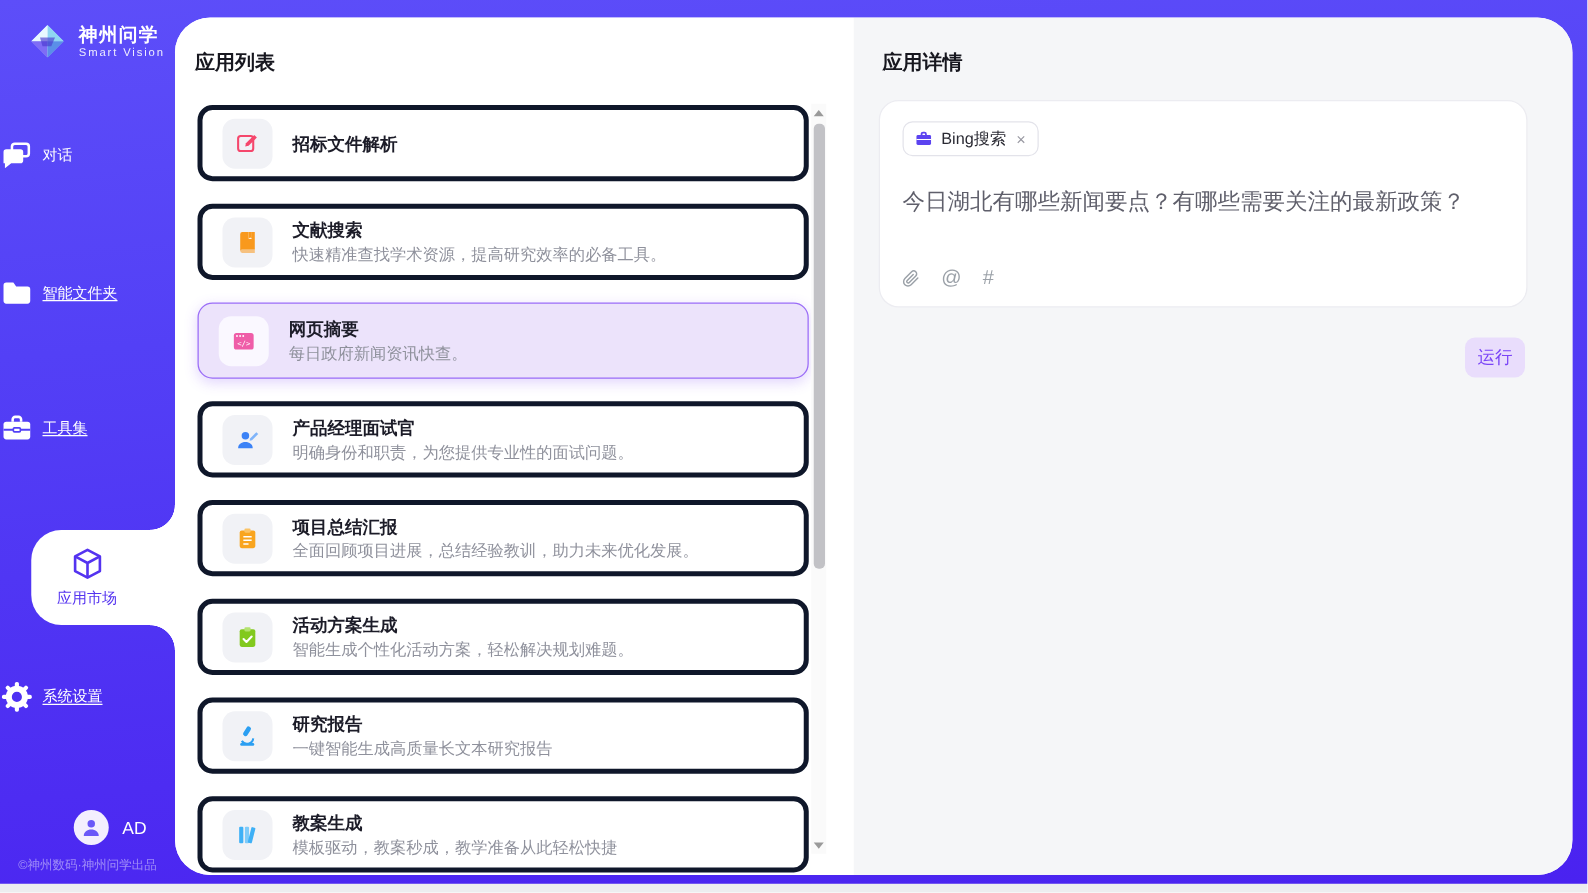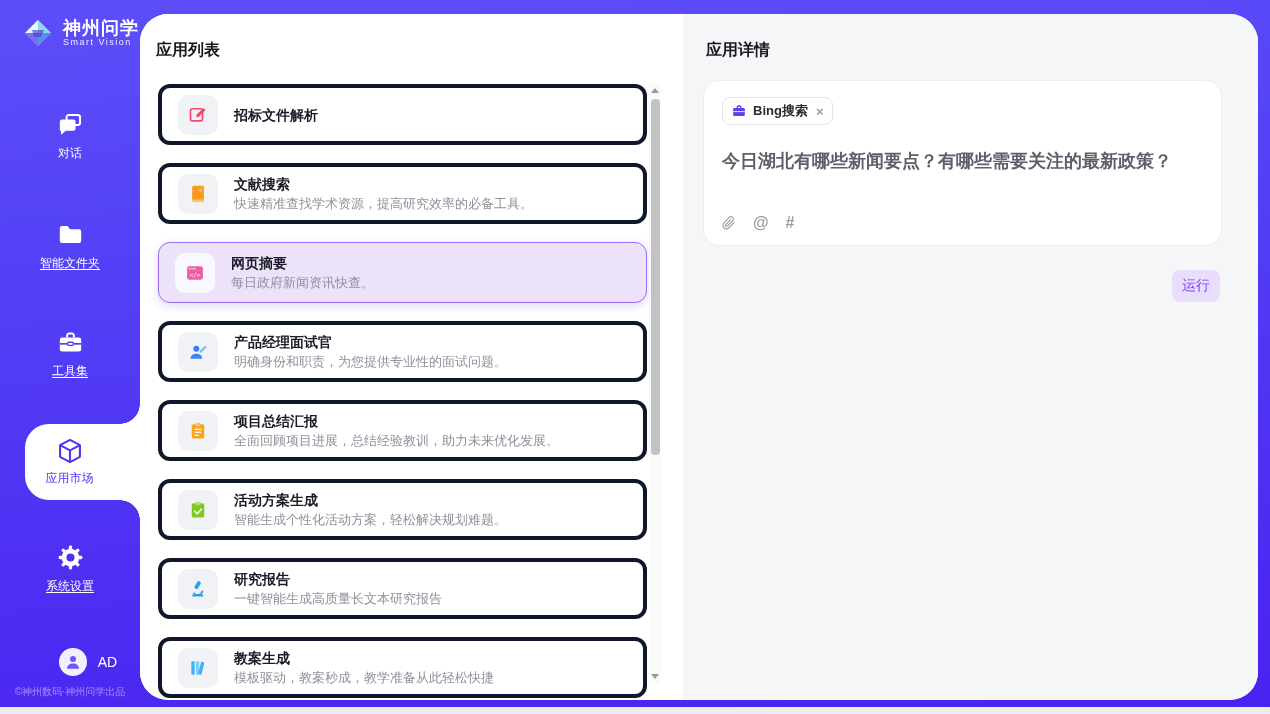--- a/index.html
+++ b/index.html
@@ -17,24 +17,24 @@
   }
   
   .content {
     position:absolute; left:140px; top:14px; width:1118px; height:686px;
     background:#ffffff; border-radius:28px; overflow:hidden; display:flex;
   }
   
   .sidebar { position:absolute; left:0; top:0; width:140px; height:707px; }
   .logo-row { position:absolute; left:20px; top:15px; display:flex; align-items:center; gap:7px; }
   .logo-gem { width:36px; height:36px; }
-  .brand-name { color:#fff; font-size:18px; font-weight:bold; letter-spacing:1px; line-height:17px; }
+  .brand-name { color:#fff; font-size:15px; font-weight:bold; letter-spacing:1px; line-height:17px; }
   .brand-sub { color:rgba(255,255,255,.9); font-size:9px; letter-spacing:1.5px; }
   .nav-item {
-    position:absolute; left:0; width:140px; display:flex; flex-direction:column;
+    position:absolute; left:0; width:140px; display:flex; flex-direction:row;
     align-items:center; gap:7px; color:#fff; cursor:pointer;
   }
   .nav-label { font-size:12px; color:#fff; text-decoration:underline transparent; }
   .nav-item.u .nav-label { text-decoration:underline; text-underline-offset:2px; }
   
   .active-tab {
     position:absolute; left:25px; top:424px; width:115px; height:76px;
     background:#fff; border-radius:24px 0 0 24px;
     display:flex; flex-direction:column; align-items:center; justify-content:center;
     gap:5px; padding-right:26px; cursor:pointer;
@@ -69,21 +69,21 @@
   .scrollbar { position:absolute; left:509px; top:69px; width:12px; height:600px; background:#fafafa; }
   .sb-arrow { position:absolute; left:0; width:12px; height:14px; display:flex; align-items:center; justify-content:center; }
   .sb-arrow.up { top:0; } .sb-arrow.down { bottom:0; }
   .tri-up { width:0; height:0; border-left:4px solid transparent; border-right:4px solid transparent; border-bottom:5px solid #9a9a9a; }
   .tri-down { width:0; height:0; border-left:4px solid transparent; border-right:4px solid transparent; border-top:5px solid #9a9a9a; }
   .sb-thumb { position:absolute; left:1.5px; top:16px; width:9px; height:356px; background:#c2c2c6; border-radius:4px; }
   
   .detail-panel { flex:1; height:100%; background:#f5f6f8; position:relative; padding:26px 0 0 23px; }
   .detail-card {
     position:absolute; left:20px; top:66px; width:519px; height:166px;
-    background:#fff; border:1px solid #ececf1; border-radius:16px; padding:16px 18px;font-weight:bold;
+    background:#fff; border:1px solid #ececf1; border-radius:16px; padding:16px 18px;
   }
   .tool-tag {
     display:inline-flex; align-items:center; gap:7px; height:28px;
     border:1px solid #e3e3ea; border-radius:8px; padding:0 9px; background:#fff;
   }
   .tool-tag-label { font-size:13px; color:#2a2a33; }
   .tag-close { font-size:13px; color:#9a9aa3; cursor:pointer; line-height:1; margin-left:1px; }
   .prompt-text { margin-top:27px; font-size:18px; color:#5f5f6b; line-height:19px; }
   .input-toolbar { position:absolute; left:18px; bottom:14px; display:flex; align-items:center; gap:17px; }
   .tb-icon { color:#9ba1a8; font-size:16px; line-height:16px; cursor:pointer; display:flex; align-items:center; }

